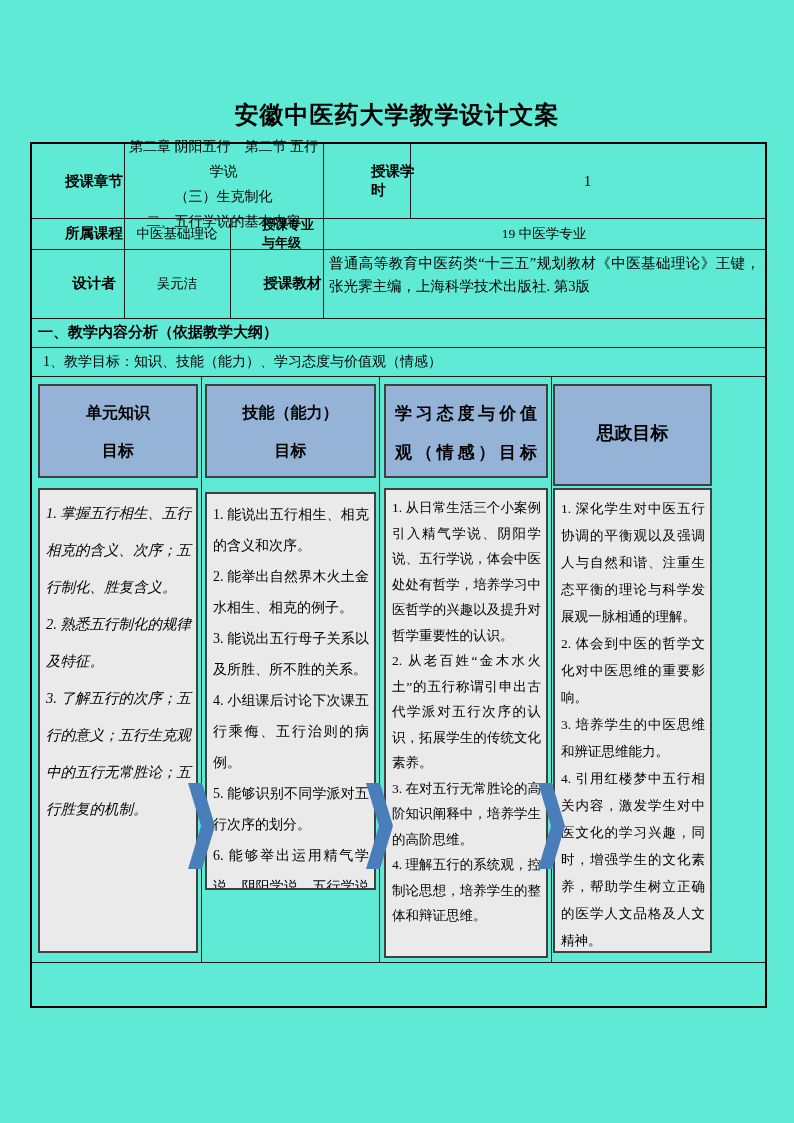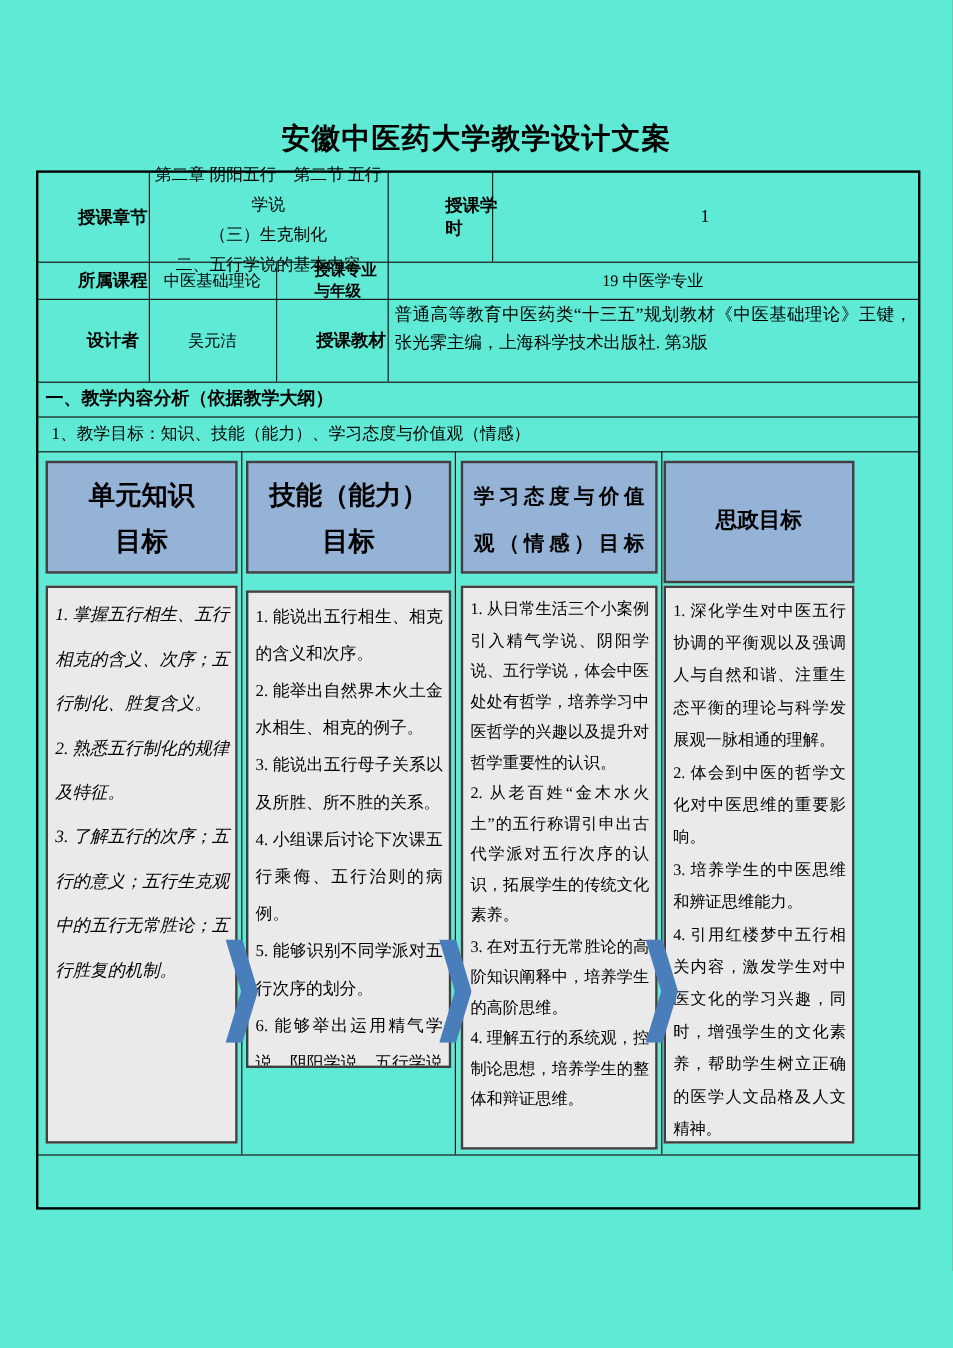--- a/index.html
+++ b/index.html
@@ -25,21 +25,21 @@
   .textbook{display:block;text-align:justify;padding:3px 5px 0 6px;line-height:23px;font-size:14.5px;}
   .rowhead{position:absolute;left:0;width:733px;display:flex;align-items:center;
            box-sizing:border-box;padding-left:6px;}
   .rowhead.bold{font-weight:bold;font-size:15px;}
   .rowhead.sub{font-size:14px;padding-left:11px;}
   .bluebox{
     position:absolute;background:#95B3D7;border:2px solid #404040;box-sizing:border-box;
     font-weight:bold;text-align:center;
   }
   .bluebox .hl{line-height:38px;}
-  .bb12{font-size:22px;padding-top:8px;}
+  .bb12{font-size:16px;padding-top:8px;}
   .bb3{font-size:17px;padding:8px 9px 12px 9px;text-align:justify;}
   .bb3 .hl{text-align-last:justify;line-height:39px;}
   .bb4{font-size:18px;padding-top:28px;}
   .gbox{
     position:absolute;background:#EAEAEA;border:2px solid #404040;box-sizing:border-box;
     padding:5px 5px 0 6px;text-align:justify;overflow:hidden;
   }
   .gbox .goal-item{text-align:justify;}
   .g1 .goal-item{font-size:14.5px;line-height:37px;font-style:italic;}
   .g2 .goal-item{font-size:14px;line-height:31px;}

